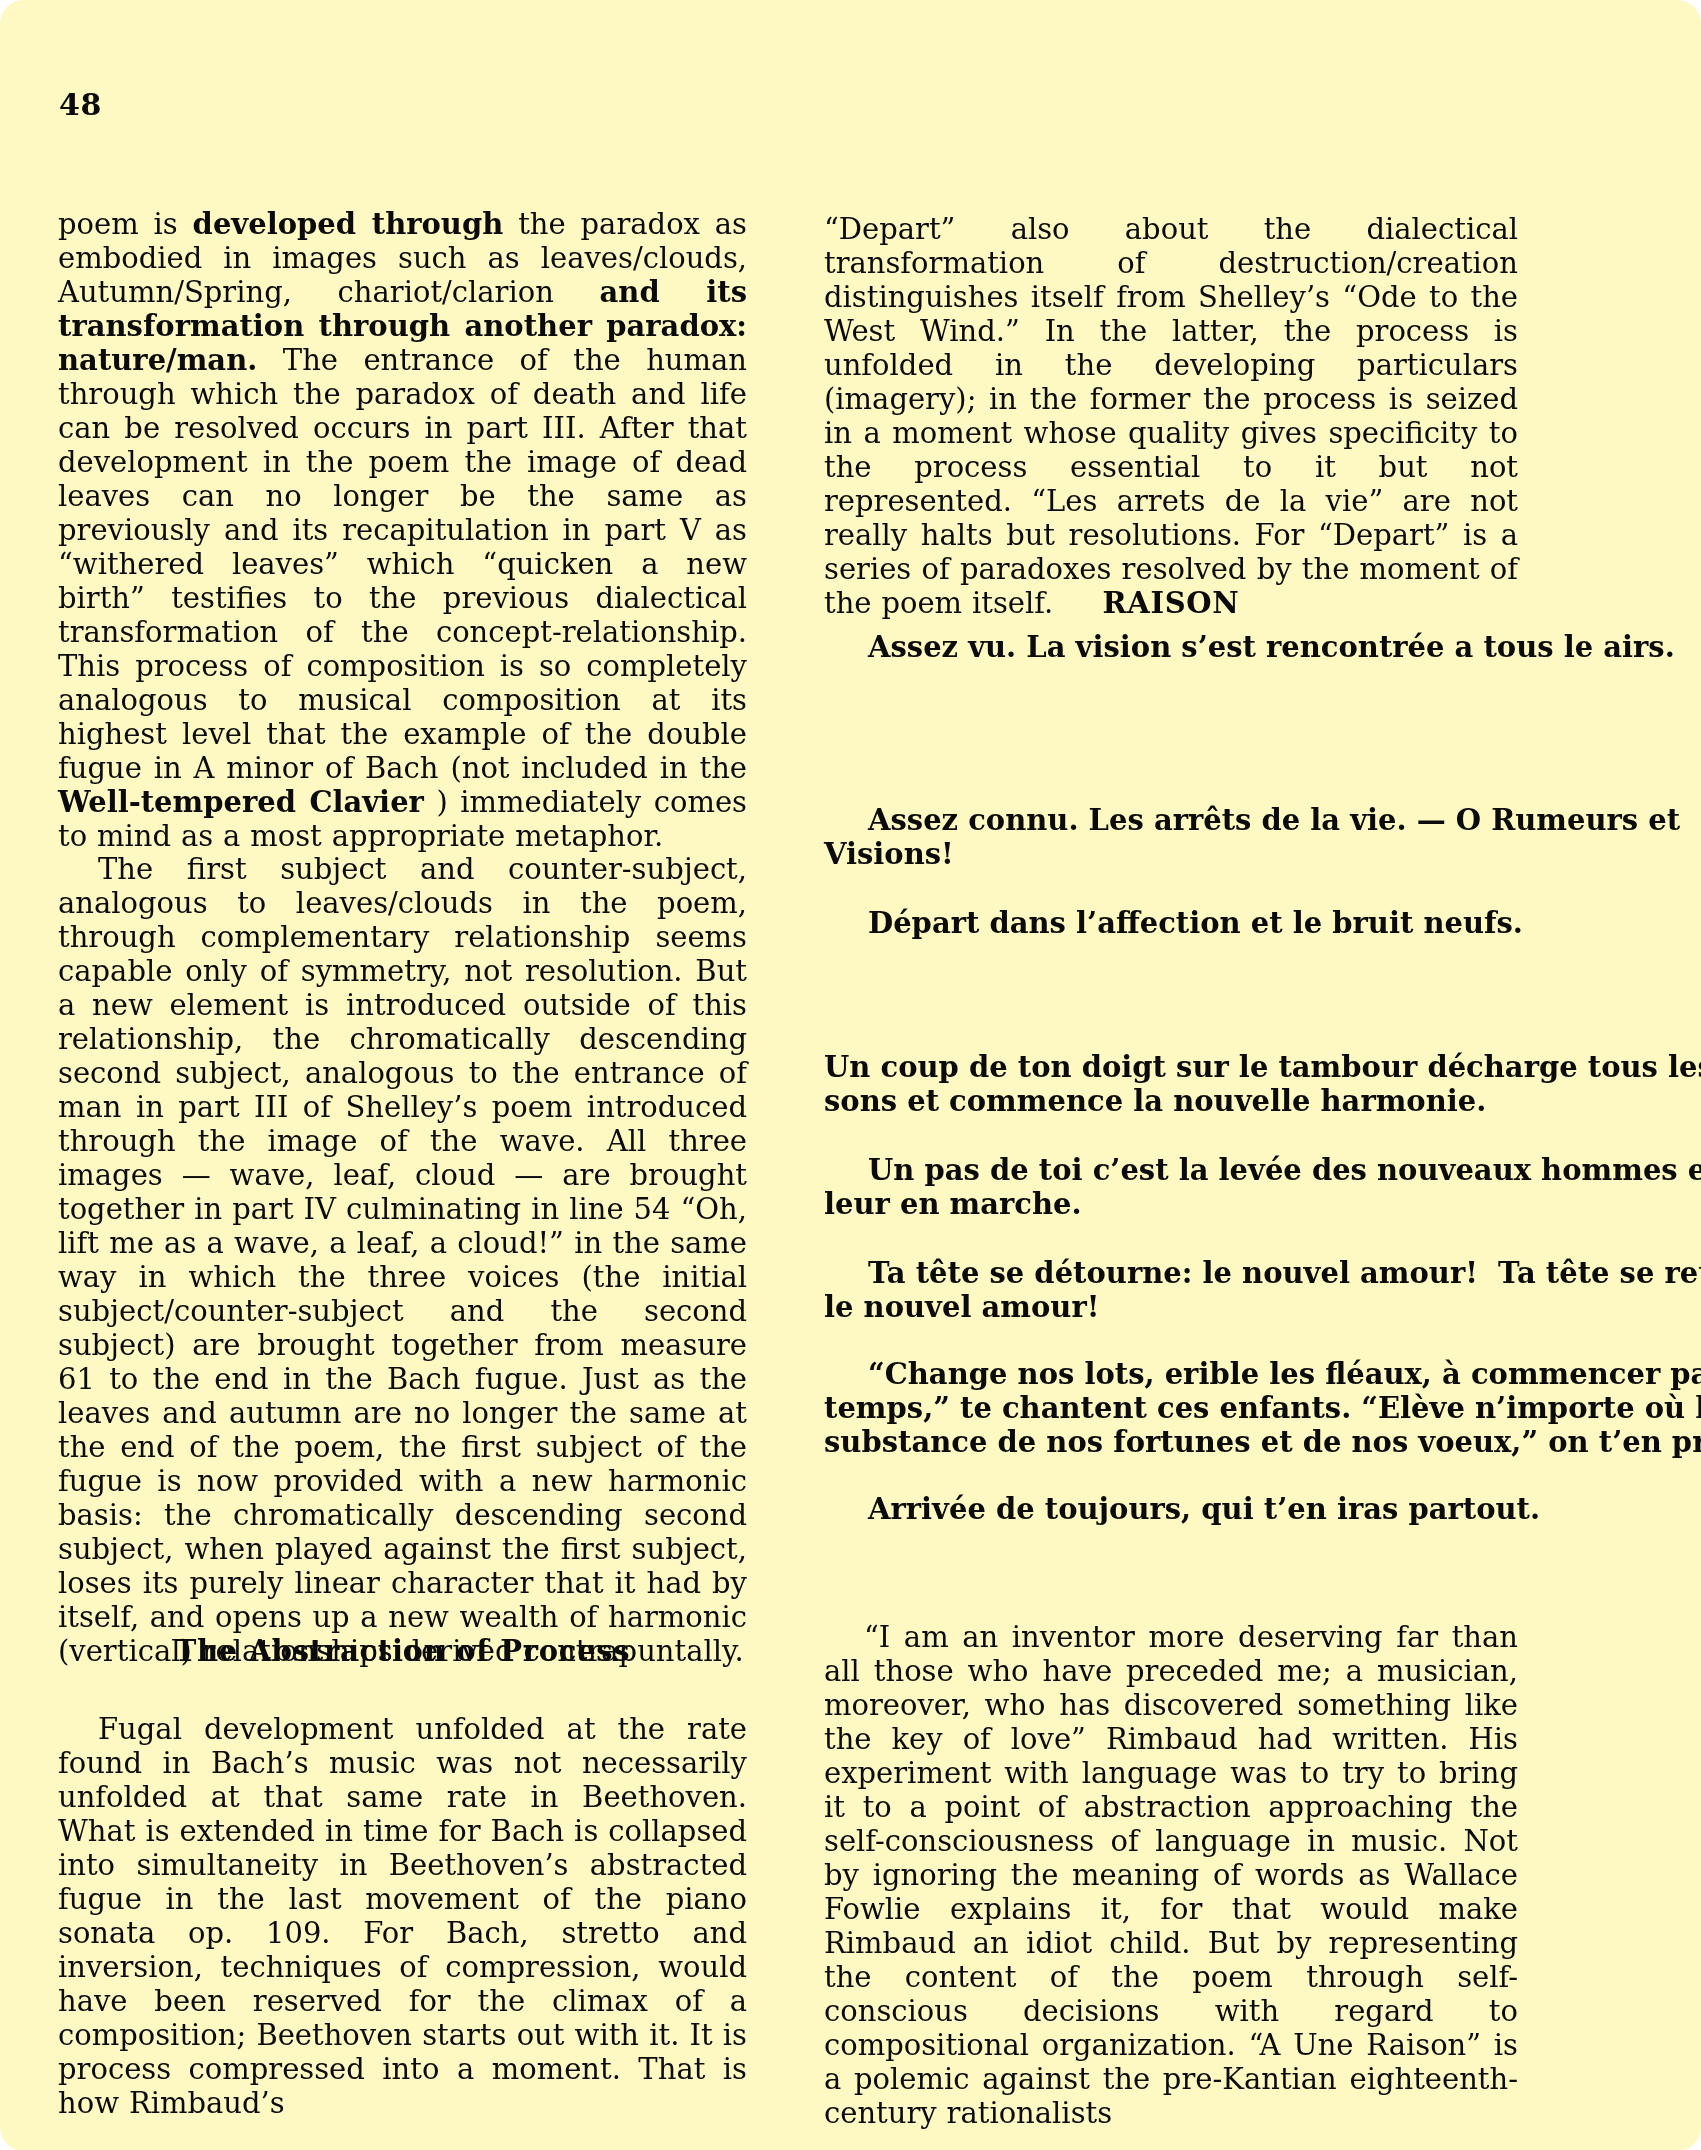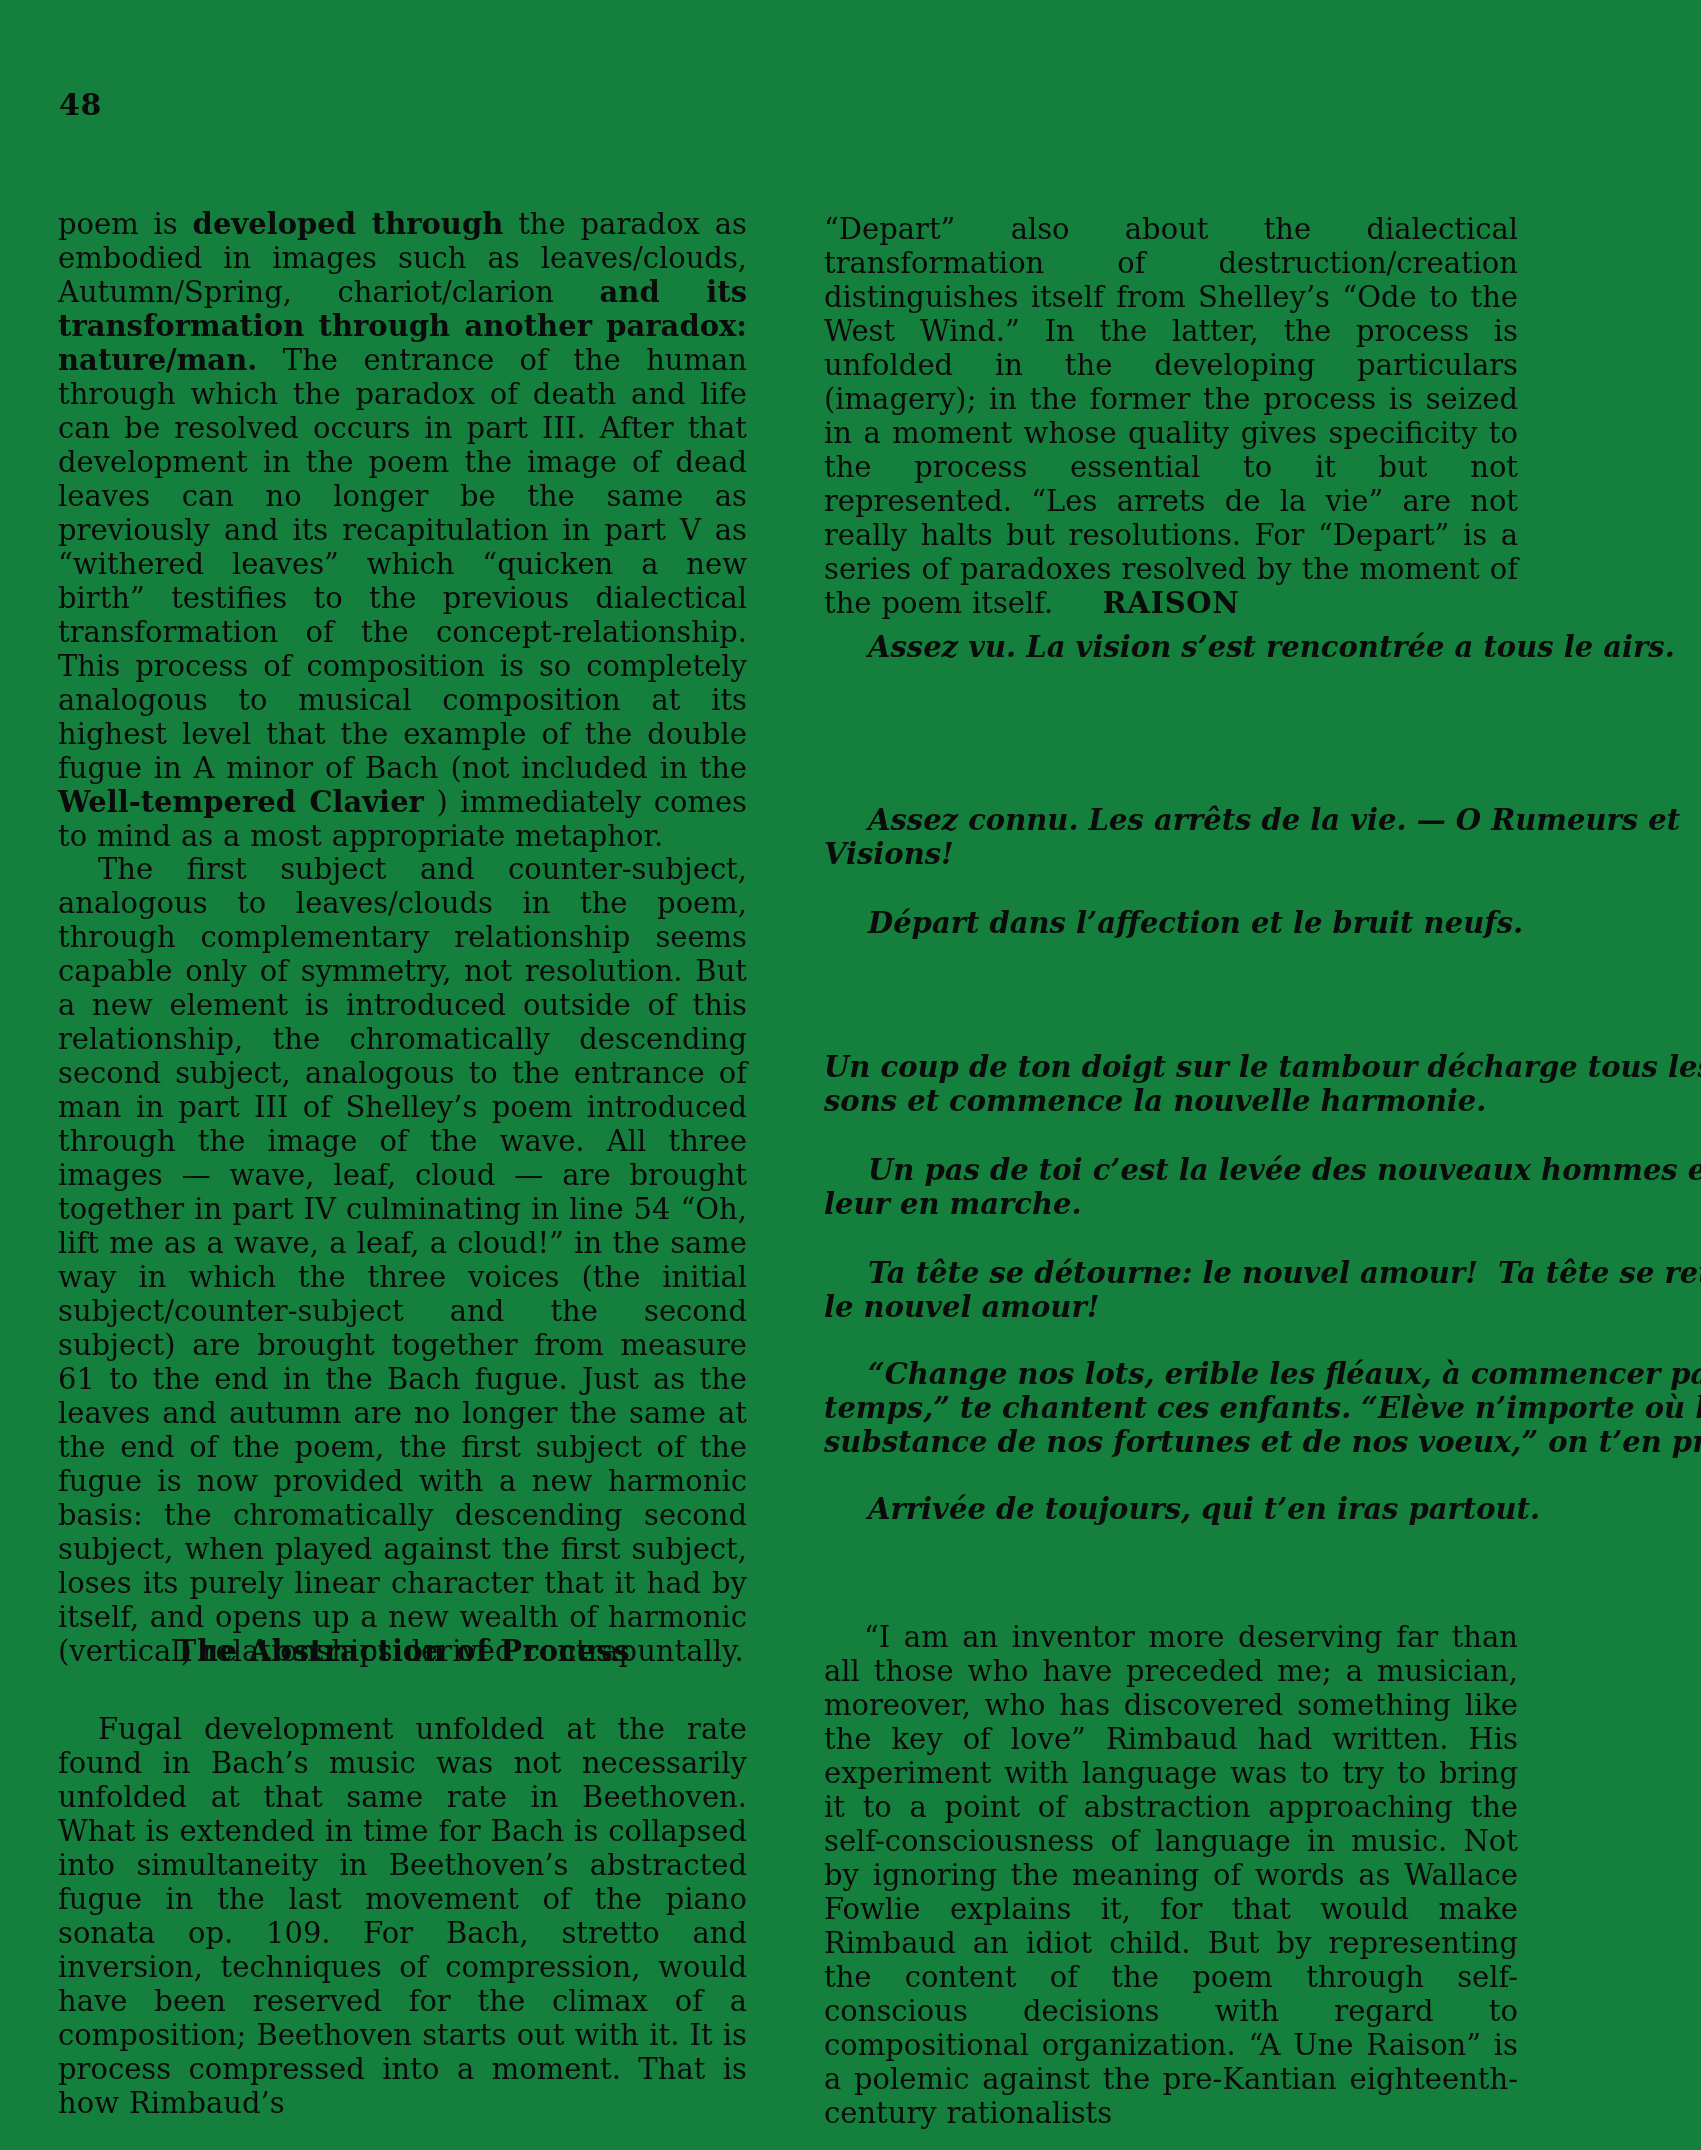--- a/index.html
+++ b/index.html
@@ -4,21 +4,21 @@
 <style>
   html, body { margin:0; padding:0; }
   body {
     width:1701px; height:2151px;
     background:#ffffff;
     position:relative;
     font-family:"DejaVu Serif","Liberation Serif",serif;
     color:#0b0b0b;
     -webkit-font-smoothing:antialiased;
   }
-  .page { position:absolute; inset:0; background:#15803d; overflow:hidden; }
+  .page { position:absolute; inset:0; background:#fef9c3; overflow:hidden;border-radius:24px; }
   .pagenum {
     position:absolute; left:59px; top:87px;
     font-size:30px; font-weight:700; letter-spacing:0.7px;
   }
   .col { position:absolute; top:0; height:100%; }
   .col-left  { left:58px;  width:689px; }
   .col-right { left:824px; width:694px; }
   .block { position:absolute; left:0; width:100%; }
   .body-par {
     font-size:29px; line-height:34px;
@@ -26,21 +26,21 @@
     hyphens:none;
     word-spacing:0.7px;
   }
   .indent { text-indent:40px; }
   .b { font-weight:700; }
   .heading {
     font-size:29px; font-weight:700;
     text-align:center; letter-spacing:0.7px;
   }
   .stanza { font-size:29px; font-weight:700; line-height:34px; }
-  .pline { white-space:pre;font-style:italic; }
+  .pline { white-space:pre; }
   .pindent { padding-left:44px; }
 </style>
 </head>
 <body>
 
 <div class="page">
 
   <div class="pagenum">48</div>
 
   <div class="col col-left">

